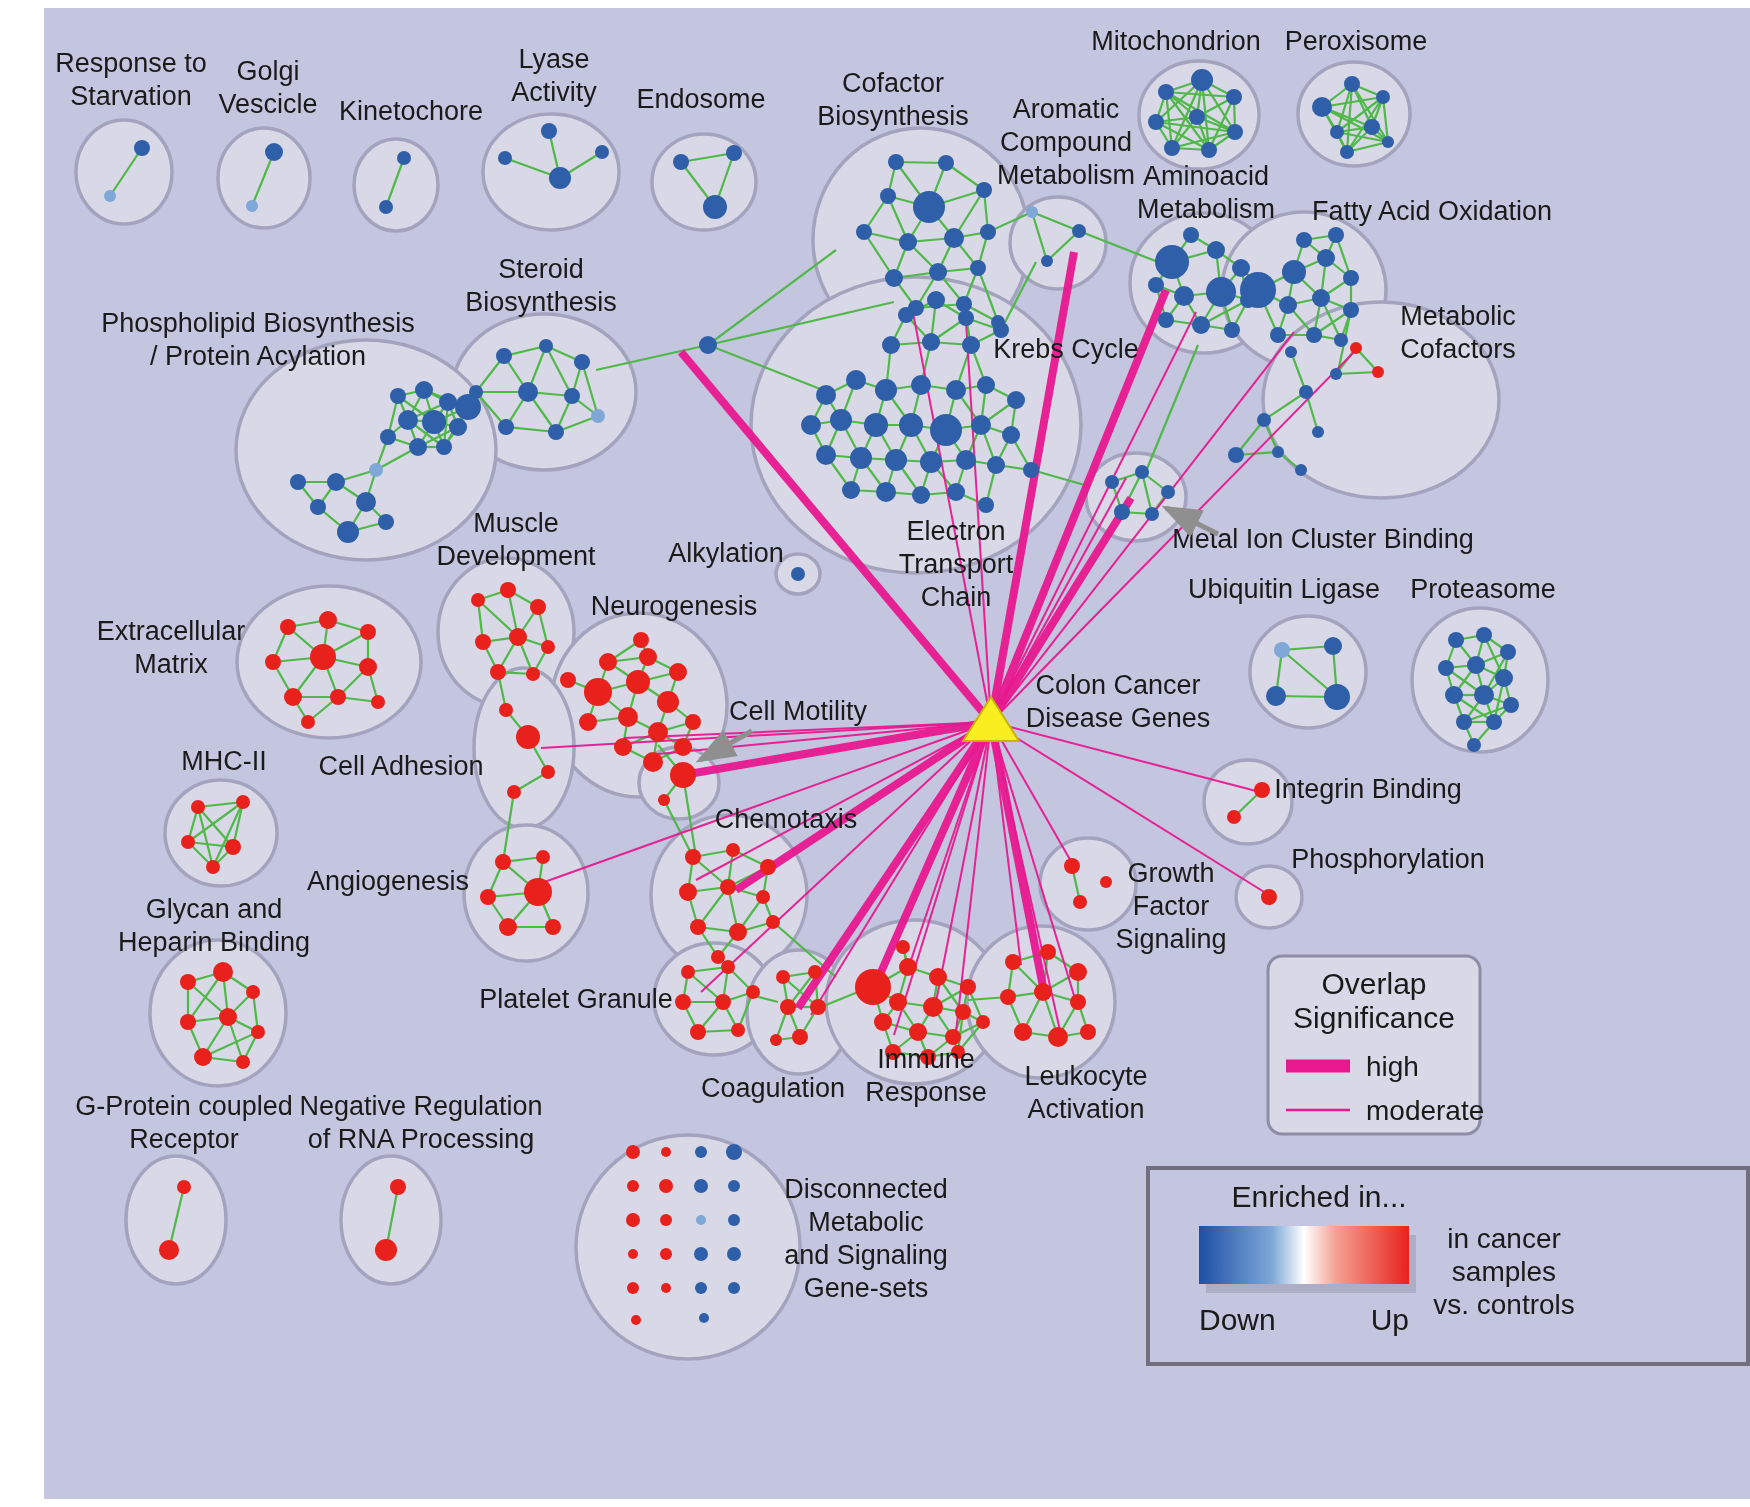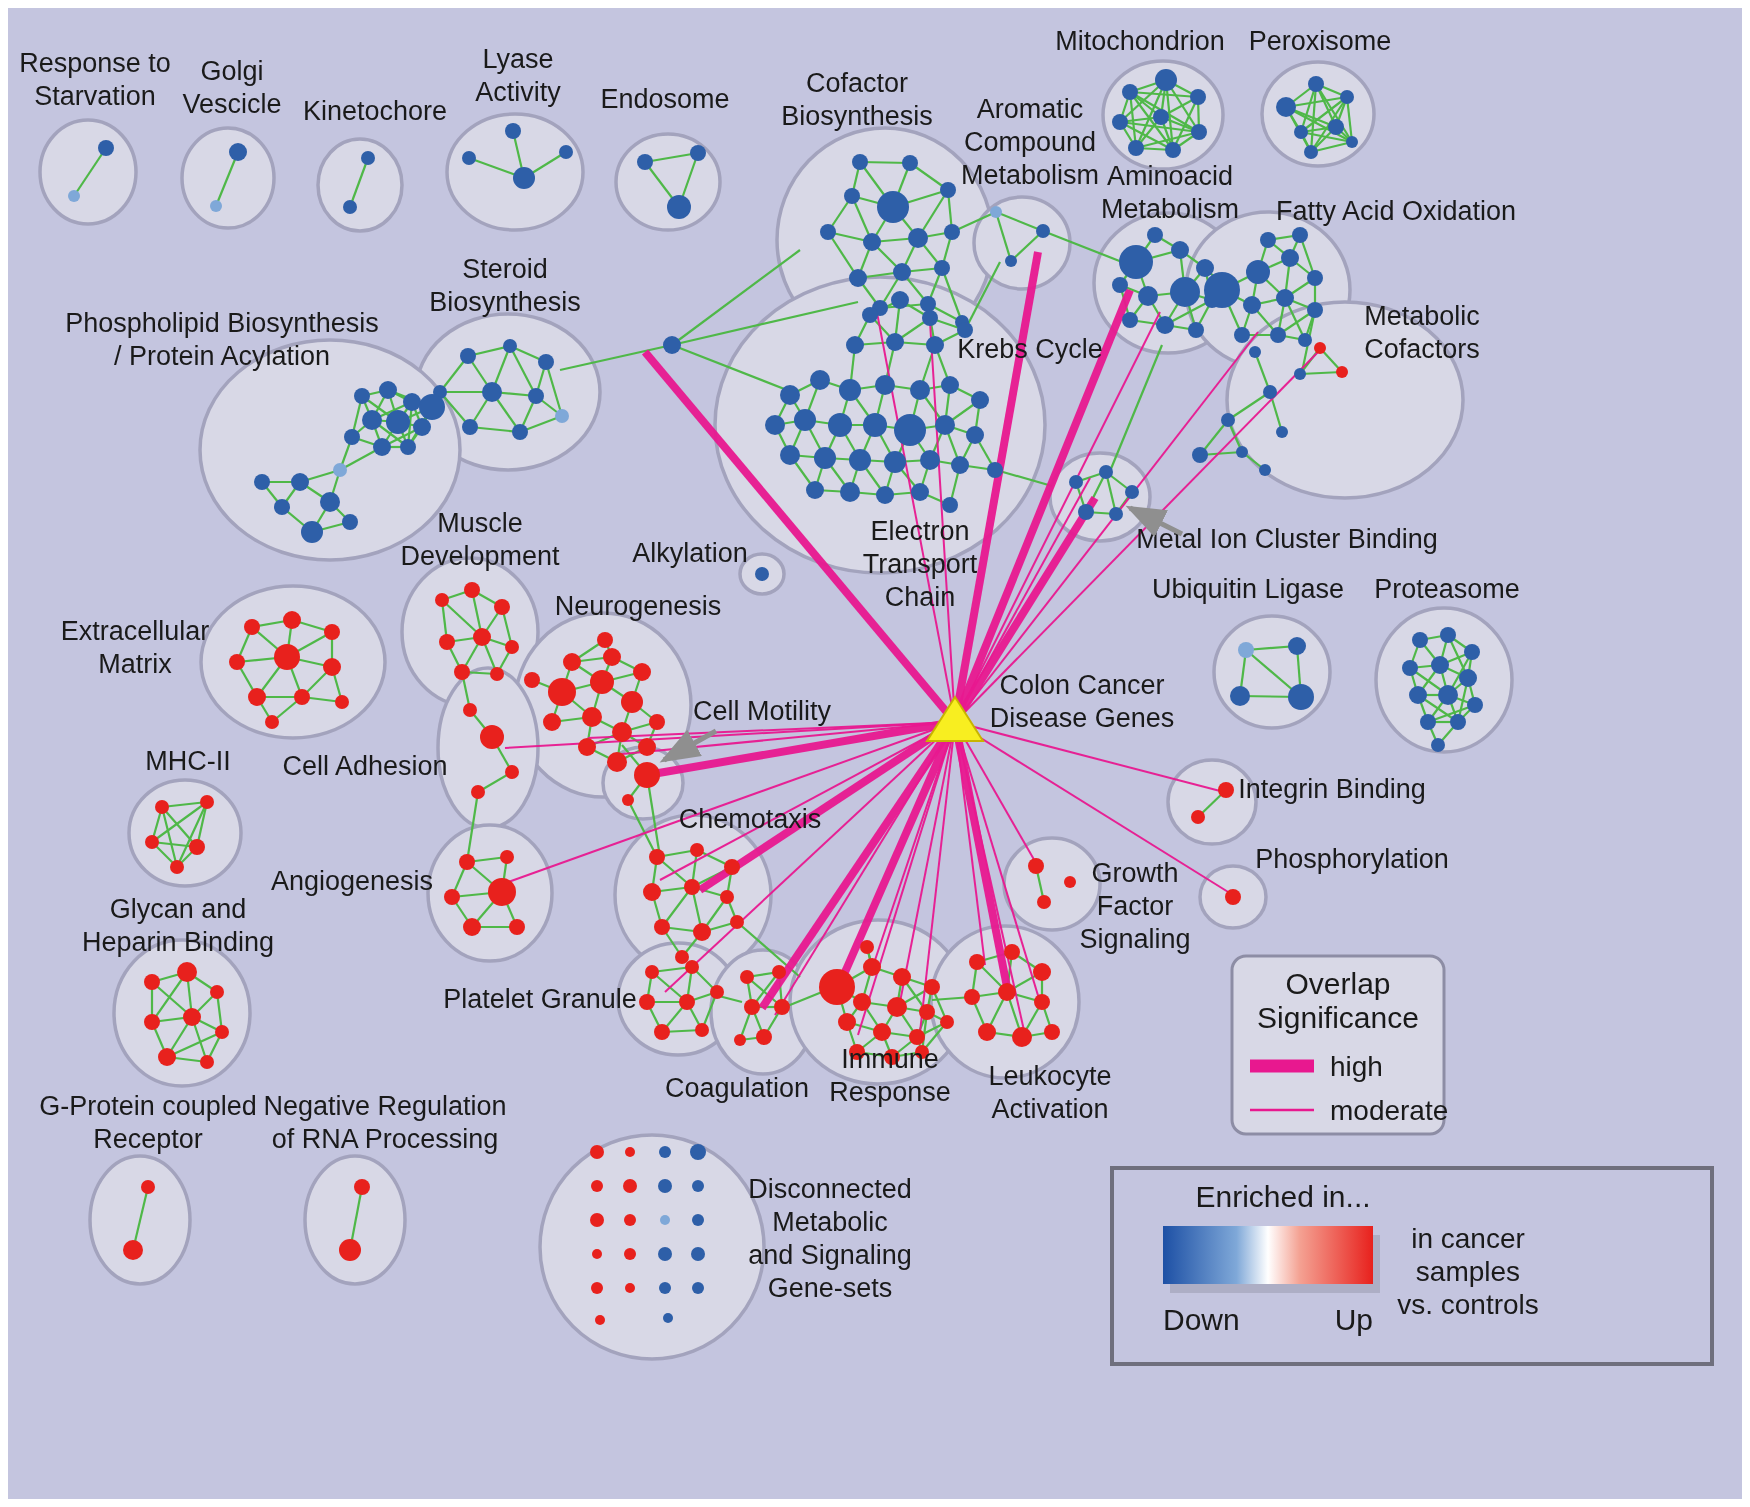--- a/index.html
+++ b/index.html
@@ -1,16 +1,16 @@
 <!DOCTYPE html>
 <html><head>
 <meta charset="utf-8">
 <style>
   html,body{margin:0;padding:0;background:#ffffff;}
-  .figure-wrap{width:1540px;height:1507px;position:relative;font-family:"Liberation Sans",sans-serif;}
+  .figure-wrap{width:1540px;height:1507px;position:relative;font-family:"Liberation Sans",sans-serif;margin-left:36px;}
   svg{display:block;width:1750px;height:1507px;}
   text{font-family:"Liberation Sans",sans-serif;}
 </style>
 </head>
 <body>
 
 <div class="figure-wrap">
   <svg id="figure-svg" viewBox="0 0 1750 1507">
       <rect x="0" y="0" width="1750" height="1507" fill="#ffffff"></rect>
       <rect x="8" y="8" width="1734" height="1491" fill="#c4c5df"></rect>

